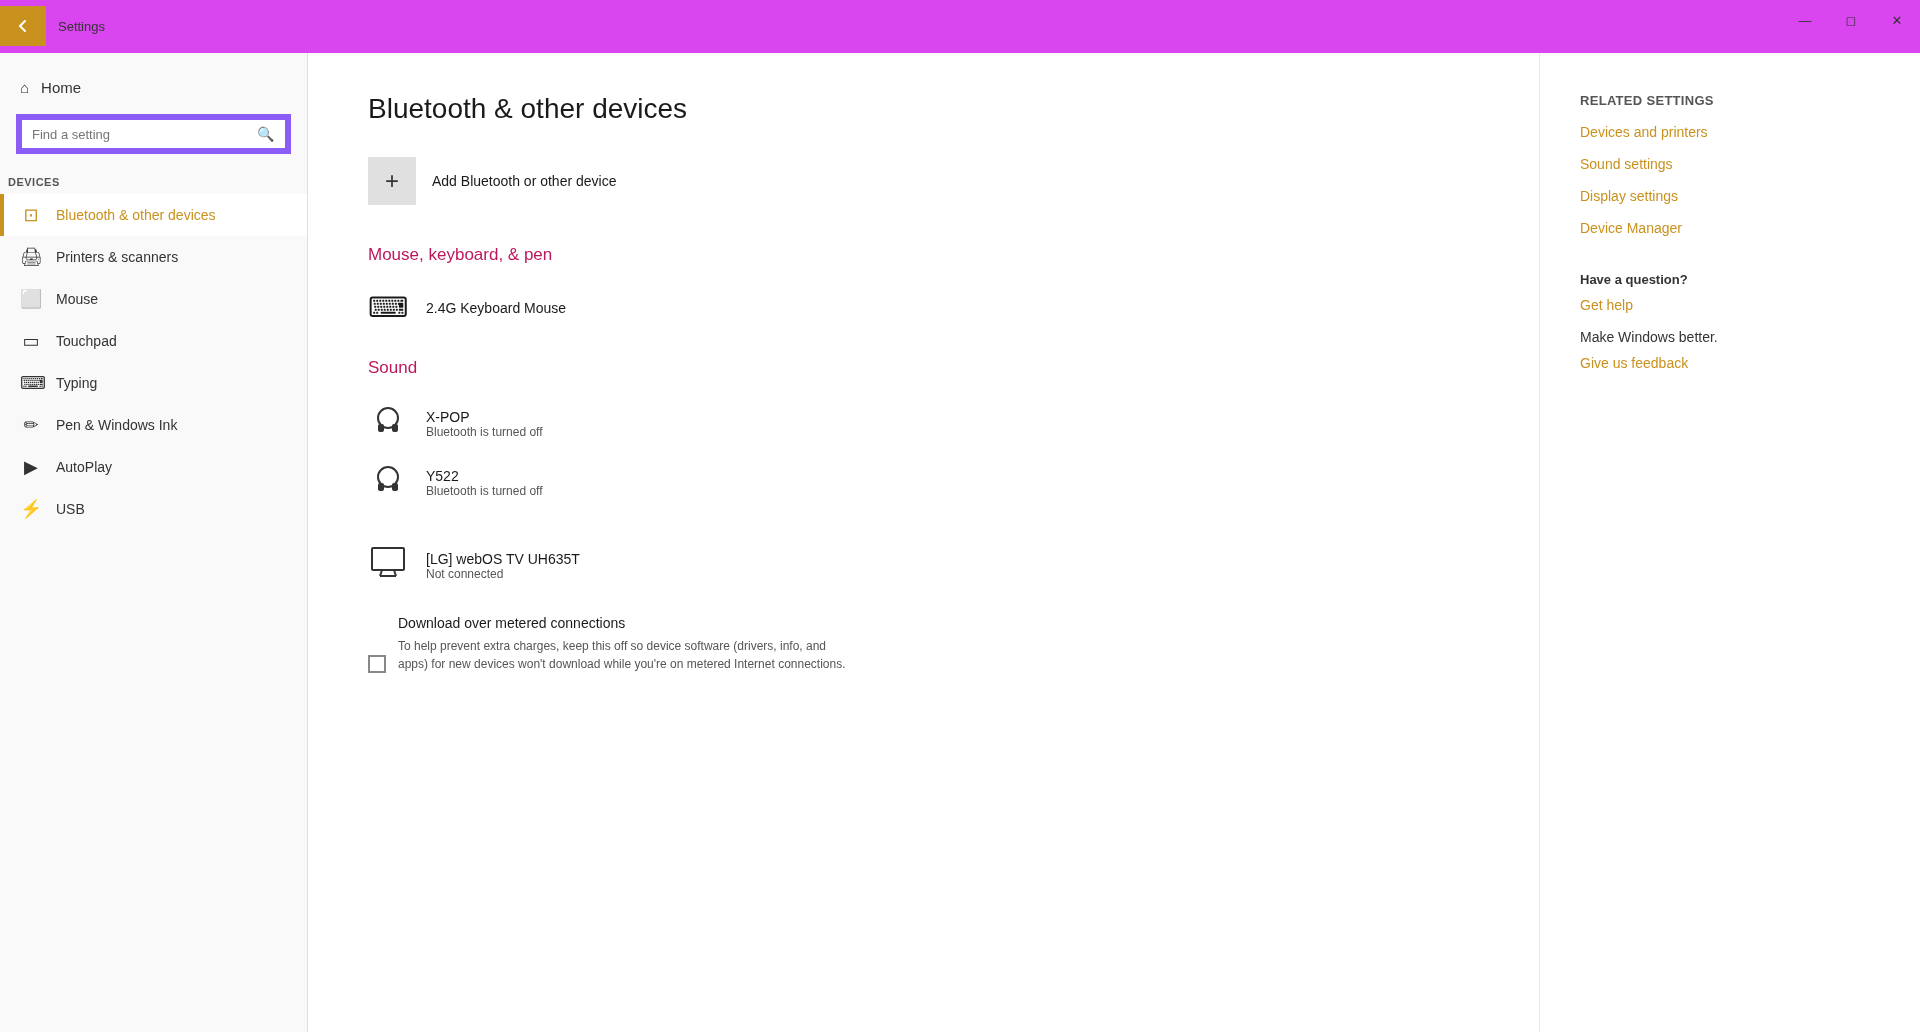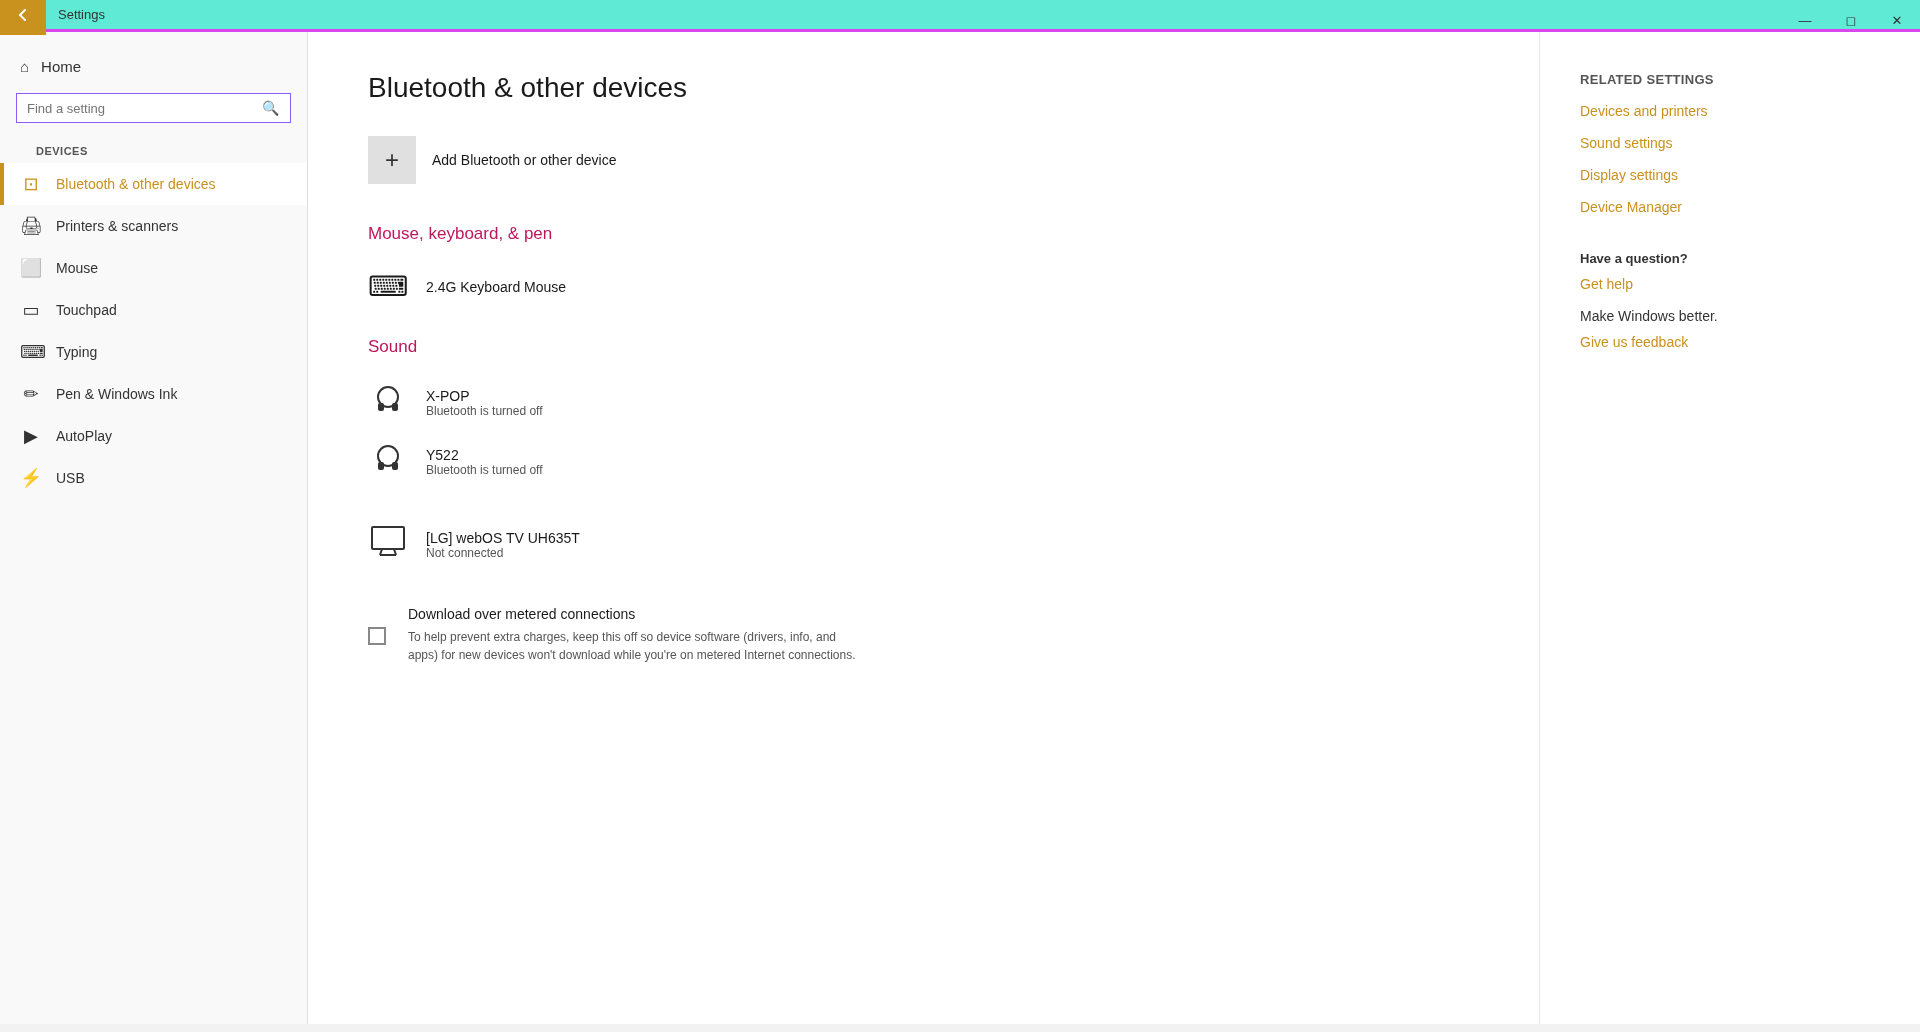--- a/index.html
+++ b/index.html
@@ -10,23 +10,23 @@
       height: 1032px;
       overflow: hidden;
       font-size: 14px;
       color: #1a1a1a;
     }
 
     
     .title-bar {
       display: flex;
       align-items: center;
-      height: 32px;
-      background: #5eead4;
-      border-bottom: 3px solid #d946ef;
+      height: 53px;
+      background: #d946ef;
+      border-bottom: 1px solid #d946ef;
       padding: 0 0 0 0;
       position: relative;
     }
     .title-bar-back {
       width: 46px;
       height: 40px;
       background: #c9911d;
       display: flex;
       align-items: center;
       justify-content: center;
@@ -80,42 +80,42 @@
       gap: 12px;
       padding: 10px 20px;
       cursor: pointer;
       font-size: 15px;
       color: #333;
     }
     .sidebar-search {
       margin: 8px 16px 16px 16px;
       display: flex;
       align-items: center;
-      border: 1px solid #8b5cf6;
+      border: 6px solid #8b5cf6;
       background: #fff;
     }
     .sidebar-search input {
       flex: 1;
       border: none;
       outline: none;
       padding: 6px 10px;
       font-size: 13px;
       font-family: 'Segoe UI', sans-serif;
     }
     .sidebar-search-icon {
       padding: 6px 10px;
       color: #666;
       font-size: 14px;
     }
     .sidebar-section-label {
       font-size: 11px;
       color: #555;
       text-transform: uppercase;
       letter-spacing: 0.5px;
-      padding: 6px 20px 6px 36px;
+      padding: 6px 20px 6px 8px;
       font-weight: 600;
     }
     .sidebar-item {
       display: flex;
       align-items: center;
       gap: 14px;
       padding: 10px 20px;
       cursor: pointer;
       font-size: 14px;
       color: #333;
@@ -203,23 +203,23 @@
       color: #555;
     }
 
     .section-separator {
       margin: 24px 0;
     }
 
     
     .checkbox-row {
       display: flex;
-      align-items: center;
-      gap: 22px;
-      margin-top: 32px;
+      align-items: flex-end;
+      gap: 12px;
+      margin-top: 20px;
     }
     .checkbox-box {
       width: 18px;
       height: 18px;
       border: 2px solid #888;
       flex-shrink: 0;
       margin-top: 2px;
       background: #fff;
       cursor: pointer;
     }

